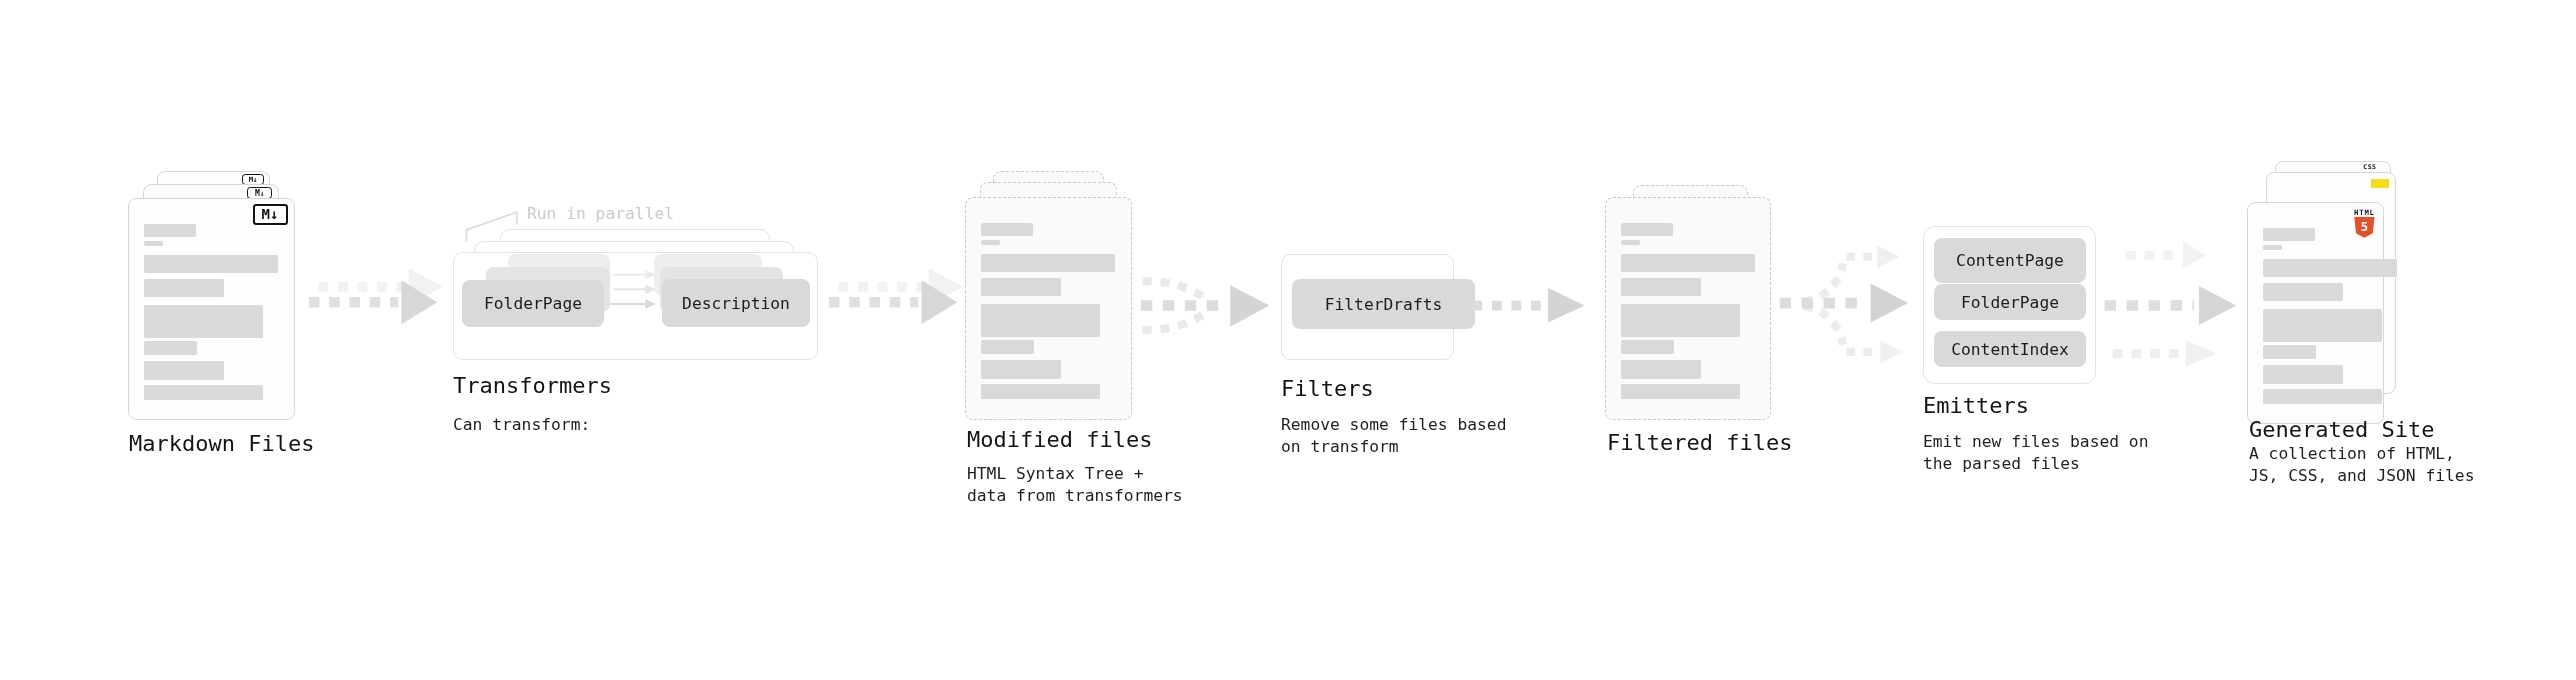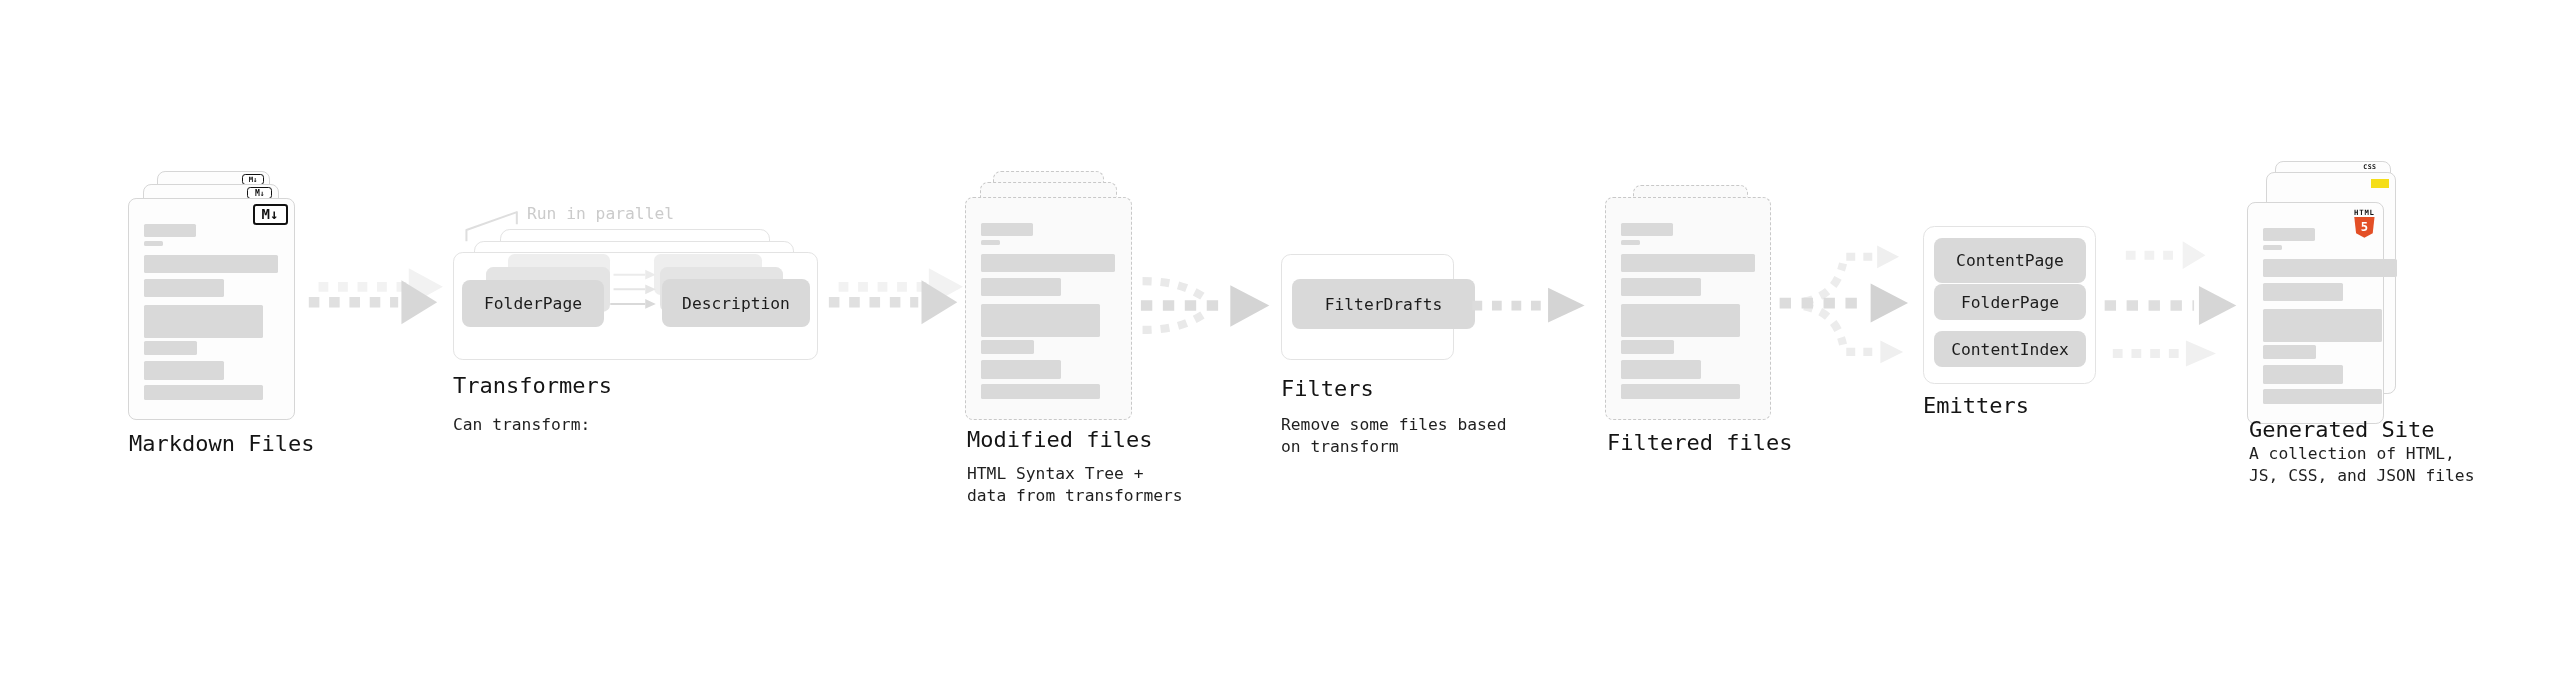--- a/index.html
+++ b/index.html
@@ -122,20 +122,24 @@
         <div class="bar" style="left: 14.6px; top: 186px; width: 119px; height: 14.6px;"></div>
       </div>
   </div>
   <div class="title" style="left:1607px;top:431px">Filtered files</div>
 
   <div class="box" style="left:1923px;top:226px;width:173px;height:158px;border-radius:11.4px"></div>
   <div class="pill" style="left:1934px;top:238px;width:152px;height:45px;font-size:16.3px">ContentPage</div>
   <div class="pill" style="left:1934px;top:284px;width:152px;height:36px;font-size:16.3px">FolderPage</div>
   <div class="pill" style="left:1934px;top:331px;width:152px;height:36px;font-size:16.3px">ContentIndex</div>
   <div class="title" style="left:1923px;top:394px">Emitters</div>
+  <div class="body-text" style="left:1923px;top:431px">
+    <div>Emit new files based on</div>
+    <div>the parsed files</div>
+  </div>
 
   <div class="card" style="left:2275px;top:161px;width:116px;height:222px">
     <div class="css-icon" style="right:5.7px;top:3.3px">
       <span class="css-txt">CSS</span>
       <span class="css-bar"></span>
     </div>
   </div>
   <div class="card" style="left:2266px;top:172px;width:130px;height:222px">
     <div class="js-icon" style="right:5.7px;top:5.7px;width:18px;height:9.8px"></div>
   </div>

